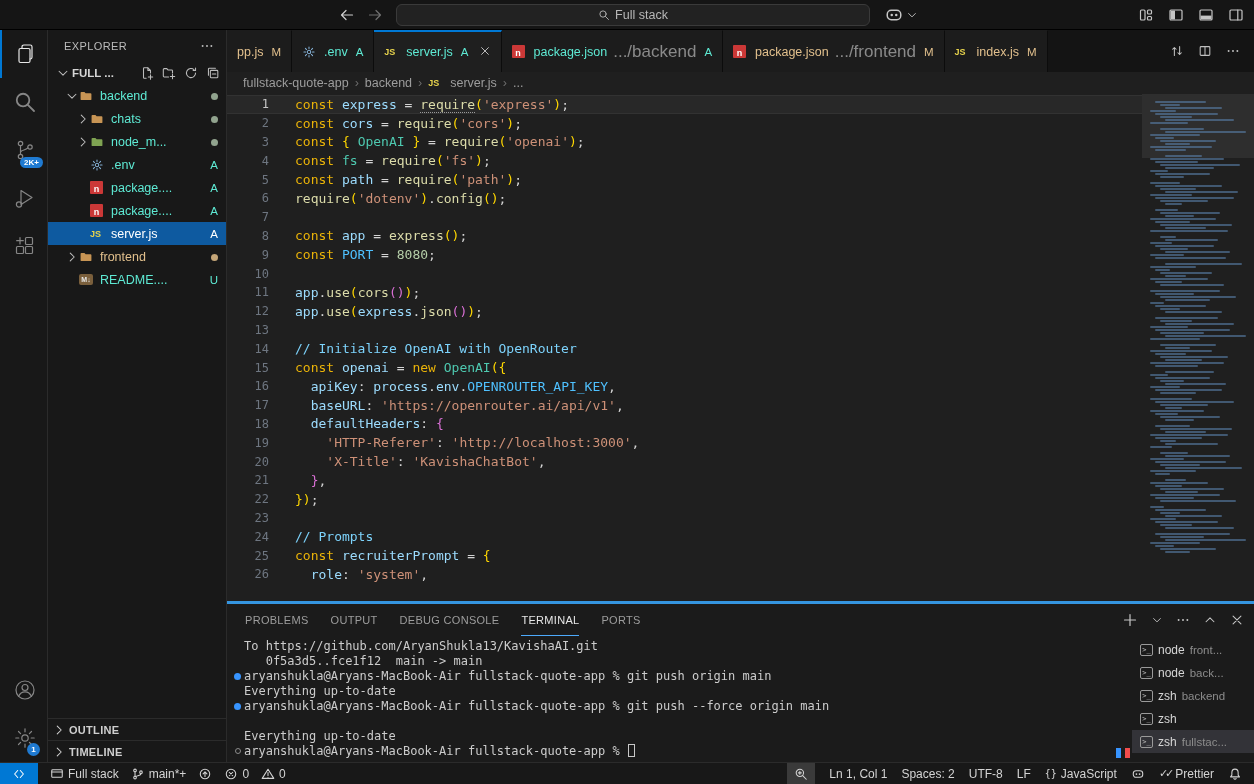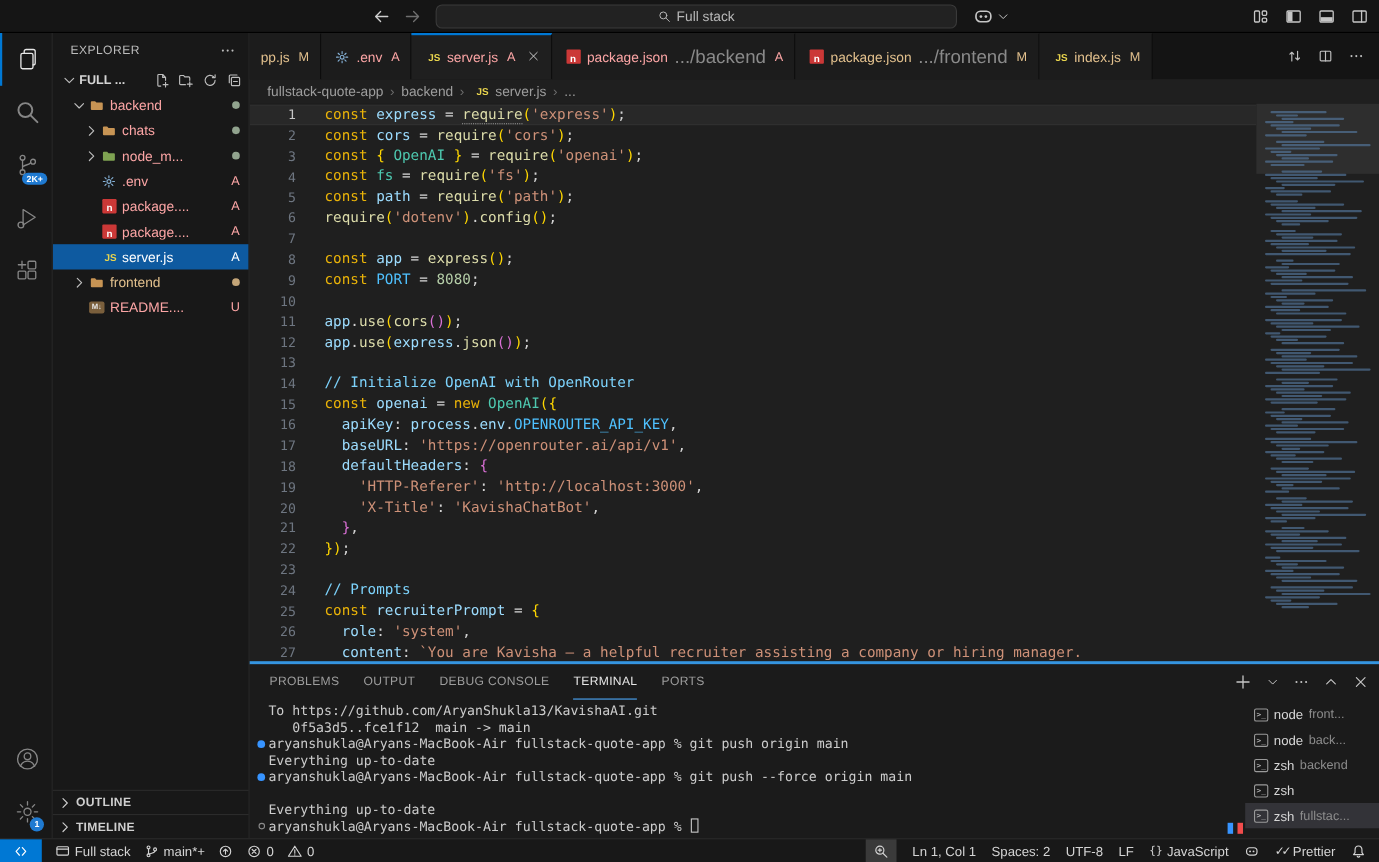--- a/index.html
+++ b/index.html
@@ -38,28 +38,28 @@
   #explorer-header { height:32px; flex:none; display:flex; align-items:center; justify-content:space-between; padding:0 12px 0 16px; color:#bcbcbc; font-size:11px; letter-spacing:.4px; }
   #section-header { height:22px; flex:none; display:flex; align-items:center; gap:2px; padding:0 6px 0 2px; color:#d5d5d5; font-weight:bold; font-size:11.5px; }
   #section-header .sec-label { flex:none; margin-right:auto; }
   #section-header .ticon { color:#bdbdbd; margin-left:6px; }
   #tree { flex:1; min-height:0; overflow:hidden; }
   .tree-row { height:23px; display:flex; align-items:center; padding-right:8px; cursor:default; }
   .tree-row.selected { background:#0e5aa0; }
   .tree-row .chev { width:14px; flex:none; display:inline-flex; color:#bdbdbd; }
   .tree-label { margin-left:5px; flex:1; white-space:nowrap; overflow:hidden; }
   .tree-badge { flex:none; font-size:11.5px; margin-left:4px; }
-  .lab-green { color:#fca5a5; }
+  .lab-green { color:#5eead4; }
   .lab-yellow { color:#e2c08d; }
   .tree-row.selected .tree-label, .tree-row.selected .tree-badge { color:#fff; }
   .dot-badge { width:7px; height:7px; border-radius:50%; display:inline-block; }
   .dot-green { background:#91a38e; }
   .dot-yellow { background:#c4a578; }
 
-  .file-glyph { width:16px; height:16px; flex:none; display:inline-flex; align-items:center; justify-content:flex-end; }
+  .file-glyph { width:16px; height:16px; flex:none; display:inline-flex; align-items:center; justify-content:flex-start; }
   .js-badge { color:#e8d44d; font-weight:bold; font-size:9px; font-family:"Liberation Sans",sans-serif; }
   .npm-badge { width:13px; height:13px; background:#cb3837; color:#fff; font-size:9px; font-weight:bold; display:flex; align-items:flex-end; justify-content:center; line-height:10px; border-radius:1px; }
   .md-badge { width:14px; height:11px; background:#7a5f3c; color:#e8e8e8; font-size:7px; font-weight:bold; display:flex; align-items:center; justify-content:center; border-radius:2px; }
   .gearfile { color:#85b1d6; }
   .folder-tan { color:#c79454; }
   .folder-tan svg, .folder-green svg { fill:currentColor; stroke:none; }
   .folder-green { color:#7fa352; }
 
   #sidebar-bottom { flex:none; }
   .collapse-row { height:22px; display:flex; align-items:center; gap:3px; border-top:1px solid #2b2b2b; padding-left:4px; color:#cfcfcf; font-weight:bold; font-size:11px; letter-spacing:.3px; }
@@ -554,21 +554,20 @@
             <div class="code-line"><span class="ln">17</span><span class="lc"><span class="tok-p">  </span><span class="tok-v">baseURL</span><span class="tok-p">: </span><span class="tok-s">'</span><span class="tok-u">https://openrouter.ai/api/v1</span><span class="tok-s">'</span><span class="tok-p">,</span></span></div>
             <div class="code-line"><span class="ln">18</span><span class="lc"><span class="tok-p">  </span><span class="tok-v">defaultHeaders</span><span class="tok-p">: </span><span class="tok-i">{</span></span></div>
             <div class="code-line"><span class="ln">19</span><span class="lc"><span class="tok-p">    </span><span class="tok-s">'HTTP-Referer'</span><span class="tok-p">: </span><span class="tok-s">'</span><span class="tok-u">http://localhost:3000</span><span class="tok-s">'</span><span class="tok-p">,</span></span></div>
             <div class="code-line"><span class="ln">20</span><span class="lc"><span class="tok-p">    </span><span class="tok-s">'X-Title'</span><span class="tok-p">: </span><span class="tok-s">'KavishaChatBot'</span><span class="tok-p">,</span></span></div>
             <div class="code-line"><span class="ln">21</span><span class="lc"><span class="tok-p">  </span><span class="tok-i">}</span><span class="tok-p">,</span></span></div>
             <div class="code-line"><span class="ln">22</span><span class="lc"><span class="tok-g">})</span><span class="tok-p">;</span></span></div>
             <div class="code-line"><span class="ln">23</span><span class="lc"></span></div>
             <div class="code-line"><span class="ln">24</span><span class="lc"><span class="tok-m">// Prompts</span></span></div>
             <div class="code-line"><span class="ln">25</span><span class="lc"><span class="tok-k">const</span><span class="tok-p"> </span><span class="tok-v">recruiterPrompt</span><span class="tok-p"> = </span><span class="tok-g">{</span></span></div>
             <div class="code-line"><span class="ln">26</span><span class="lc"><span class="tok-p">  </span><span class="tok-v">role</span><span class="tok-p">: </span><span class="tok-s">'system'</span><span class="tok-p">,</span></span></div>
-            <div class="code-line"><span class="ln">27</span><span class="lc"><span class="tok-p">  </span><span class="tok-v">content</span><span class="tok-p">: </span><span class="tok-s">`You are Kavisha — a helpful recruiter assisting a company or hiring manager.</span></span></div>
           </div>
         <div id="minimap">
             <div id="minimap-slider"></div>
             <div class="mm-line" style="opacity: 0;"></div>
             <div class="mm-line" style="width: 51px; margin-left: 5px; background: rgb(93, 135, 181);"></div>
             <div class="mm-line" style="width: 20px; margin-left: 10px; background: rgb(93, 135, 181);"></div>
             <div class="mm-line" style="width: 57px; margin-left: 15px; background: rgb(93, 135, 181);"></div>
             <div class="mm-line" style="width: 26px; margin-left: 0px; background: rgb(93, 135, 181);"></div>
             <div class="mm-line" style="width: 63px; margin-left: 5px; background: rgb(93, 135, 181);"></div>
             <div class="mm-line" style="width: 32px; margin-left: 10px; background: rgb(93, 135, 181);"></div>

